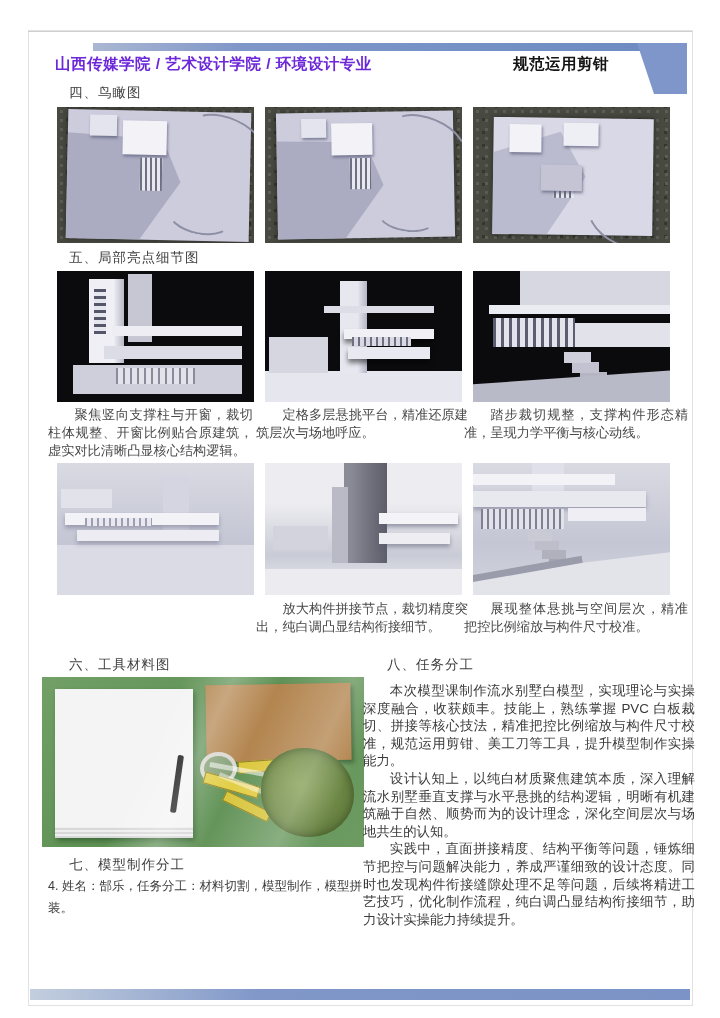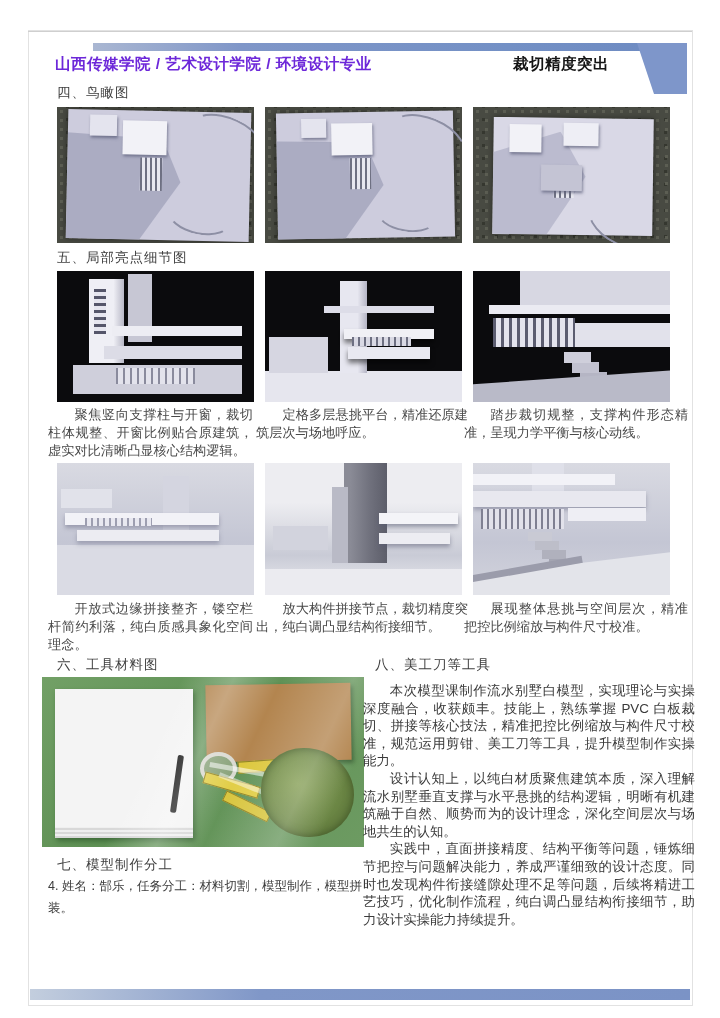--- a/index.html
+++ b/index.html
@@ -8,21 +8,21 @@
   .frame{position:absolute;left:28px;top:30px;width:663px;height:974px;border:1px solid #e2e2e2;}
   .topline{position:absolute;left:28px;top:31px;width:664px;height:1px;background:#cfcfcf;}
   .hbar{position:absolute;left:93px;top:43px;width:594px;height:8px;
         background:linear-gradient(90deg,#aab7d2,#7f96c8 25%,#7390c5 70%,#6d8ac1);}
   .ribbon{position:absolute;left:637px;top:43px;width:50px;height:51px;background:#7e96ca;
         clip-path:polygon(0 0,100% 0,100% 100%,34% 100%);}
   .bbar{position:absolute;left:30px;top:989px;width:660px;height:11px;
         background:linear-gradient(90deg,#c3cede,#8097c8 35%,#7b93c6);}
   .title-l{position:absolute;left:55px;top:54px;font-size:15.5px;font-weight:bold;color:#6d28d9;letter-spacing:.5px;}
   .title-r{position:absolute;left:513px;top:54px;font-size:15.5px;font-weight:bold;color:#141414;letter-spacing:.5px;}
-  .shead{position:absolute;font-size:13.5px;color:#3e3e3e;letter-spacing:1px;}
+  .shead{position:absolute;font-size:13.5px;color:#3e3e3e;letter-spacing:1px;margin-left:12px;}
   .cap{position:absolute;font-size:13.2px;line-height:18px;color:#484848;text-indent:2em;text-align:justify;}
   .para{margin:0;text-indent:2em;text-align:justify;font-size:13.4px;line-height:17.6px;color:#3a3a3a;}
   .summary-col{position:absolute;left:363px;top:682px;width:332px;}
   .dline{position:absolute;left:48px;width:335px;font-size:12.5px;line-height:21.5px;color:#3d3d3d;}
   .photo{position:absolute;overflow:hidden;}
   
   .bird{background-color:#484a42;
         background-image:radial-gradient(#5c5e53 1.5px,transparent 1.5px),radial-gradient(#35372f 1.5px,transparent 1.5px);
         background-size:9px 9px,13px 13px;background-position:0 0,4px 6px;}
   .board{position:absolute;background:#cdccdd;box-shadow:0 0 6px rgba(0,0,0,.45);}
@@ -43,21 +43,21 @@
 </head>
 <body>
 
 <div class="page">
   <div class="frame"></div>
   <div class="topline"></div>
   <div class="hbar"></div>
   <div class="ribbon"></div>
 
   <div class="title-l">山西传媒学院 / 艺术设计学院 / 环境设计专业</div>
-  <div class="title-r">裁切精度突出</div>
+  <div class="title-r">规范运用剪钳</div>
 
   <div class="shead" style="left:57px;top:84px;">四、鸟瞰图</div>
 
   <div class="photo bird" style="left:57px;top:107px;width:197px;height:136px;">
     <div class="board" style="left:5%;top:3%;width:93%;height:95%;transform:rotate(1.2deg);">
       <div class="bshade" style="clip-path:polygon(0 18%,52% 22%,62% 55%,40% 100%,0 100%);"></div>
       <div class="bldg" style="left:30%;top:8%;width:24%;height:26%;"></div>
       <div class="bldg" style="left:12%;top:4%;width:15%;height:16%;background:#e4e4ee;"></div>
       <div class="grille" style="left:40%;top:36%;width:12%;height:26%;"></div>
       <div class="arc" style="left:62%;top:4%;width:46%;height:40%;transform:rotate(24deg);"></div>
@@ -145,21 +145,20 @@
     <div class="slab" style="left:30%;top:0;width:16%;height:26%;background:#dfe0e9;"></div>
     <div class="slab" style="left:0;top:8%;width:72%;height:9%;background:#f2f2f7;"></div>
     <div class="slab" style="left:0;top:21%;width:88%;height:12%;background:#e8e8ef;box-shadow:0 3px 4px rgba(110,112,135,.5);"></div>
     <div class="grille" style="left:4%;top:35%;width:42%;height:15%;background:repeating-linear-gradient(90deg,#7f8092 0 2px,#e2e2eb 2px 6px);"></div>
     <div class="slab" style="left:48%;top:34%;width:40%;height:10%;background:#eeeef4;"></div>
     <div class="slab" style="left:28%;top:52%;width:12%;height:7%;background:#c9cad4;box-shadow:7px 9px 0 #bdbec9,14px 18px 0 #b0b1bd,21px 27px 0 #a4a5b2;"></div>
     <div class="slab" style="left:0;top:64%;width:100%;height:36%;background:#e3e4ea;clip-path:polygon(0 60%,100% 10%,100% 100%,0 100%);"></div>
     <div class="slab" style="left:-4%;top:78%;width:60%;height:5%;background:#9b9cab;transform:rotate(-10deg);"></div>
   </div>
 
-  <div class="cap" style="left:48px;top:600px;width:205px;">开放式边缘拼接整齐，镂空栏杆简约利落，纯白质感具象化空间理念。</div>
   <div class="cap" style="left:256px;top:600px;width:212px;">放大构件拼接节点，裁切精度突出，纯白调凸显结构衔接细节。</div>
   <div class="cap" style="left:464px;top:600px;width:224px;">展现整体悬挑与空间层次，精准把控比例缩放与构件尺寸校准。</div>
 
   <div class="shead" style="left:57px;top:656px;text-align:center;">六、工具材料图</div>
   <div class="photo tools" style="left:42px;top:677px;width:322px;height:170px;">
     <div class="slab" style="left:4%;top:7%;width:43%;height:88%;background:#f4f4f4;box-shadow:2px 3px 5px rgba(20,60,20,.45);"></div>
     <div class="slab" style="left:4%;top:88%;width:43%;height:7%;background:repeating-linear-gradient(0deg,#d8d8d8 0 2px,#efefef 2px 4px);"></div>
     <div class="slab" style="left:41%;top:46%;width:2%;height:34%;background:#151515;border-radius:2px;transform:rotate(8deg);"></div>
     <div class="slab" style="left:51%;top:4%;width:45%;height:45%;background:#b3854f;box-shadow:2px 3px 4px rgba(20,50,20,.5);transform:rotate(-1deg);"></div>
     <div class="slab" style="left:49%;top:44%;width:9%;height:15%;border-radius:50%;border:4px solid #d8d8cf;background:#86a077;"></div>
@@ -168,21 +167,21 @@
     <div class="slab" style="left:56%;top:73%;width:15%;height:5%;background:#d9c640;border:1px solid #8f8225;transform:rotate(26deg);"></div>
     <div class="slab" style="left:52%;top:55%;width:32%;height:3%;background:rgba(255,255,255,.55);transform:rotate(10deg);"></div>
     <div class="slab" style="left:54%;top:66%;width:28%;height:3%;background:rgba(255,255,255,.45);transform:rotate(22deg);"></div>
     <div class="slab" style="left:68%;top:42%;width:29%;height:52%;border-radius:46% 54% 48% 52%;background:radial-gradient(circle at 40% 40%,#87a057,#6c8745 55%,#566e36);box-shadow:inset 0 0 10px #3f5526;"></div>
     <div class="sheen"></div>
   </div>
 
   <div class="shead" style="left:57px;top:856px;">七、模型制作分工</div>
   <div class="dline" style="top:876px;">4. 姓名：郜乐，任务分工：材料切割，模型制作，模型拼装。</div>
 
-  <div class="shead" style="left:375px;top:656px;">八、美工刀等工具</div>
+  <div class="shead" style="left:375px;top:656px;">八、任务分工</div>
   <div class="summary-col">
     <p class="para">本次模型课制作流水别墅白模型，实现理论与实操深度融合，收获颇丰。技能上，熟练掌握 PVC 白板裁切、拼接等核心技法，精准把控比例缩放与构件尺寸校准，规范运用剪钳、美工刀等工具，提升模型制作实操能力。</p>
     <p class="para">设计认知上，以纯白材质聚焦建筑本质，深入理解流水别墅垂直支撑与水平悬挑的结构逻辑，明晰有机建筑融于自然、顺势而为的设计理念，深化空间层次与场地共生的认知。</p>
     <p class="para">实践中，直面拼接精度、结构平衡等问题，锤炼细节把控与问题解决能力，养成严谨细致的设计态度。同时也发现构件衔接缝隙处理不足等问题，后续将精进工艺技巧，优化制作流程，纯白调凸显结构衔接细节，助力设计实操能力持续提升。</p>
   </div>
 
   <div class="bbar"></div>
 </div>
 
 </body></html>

